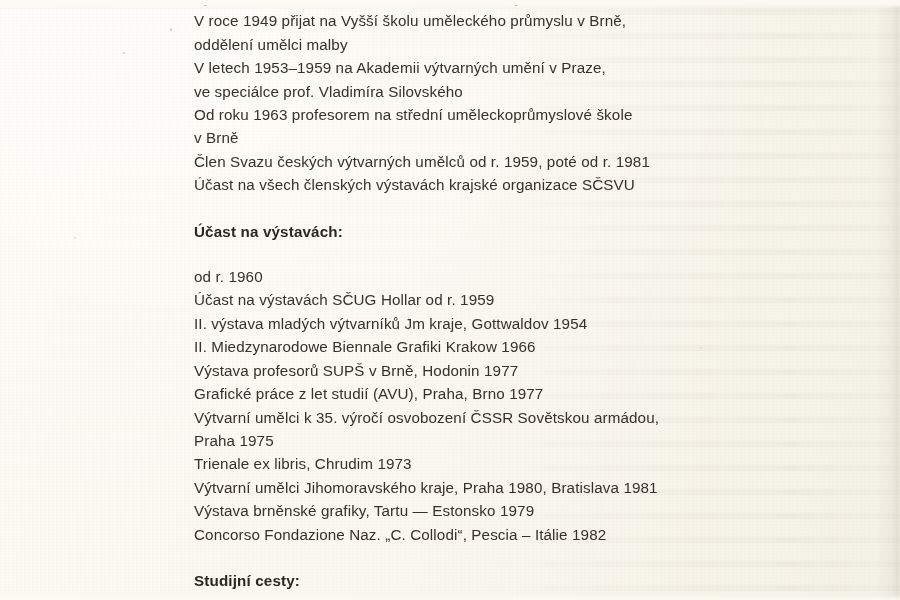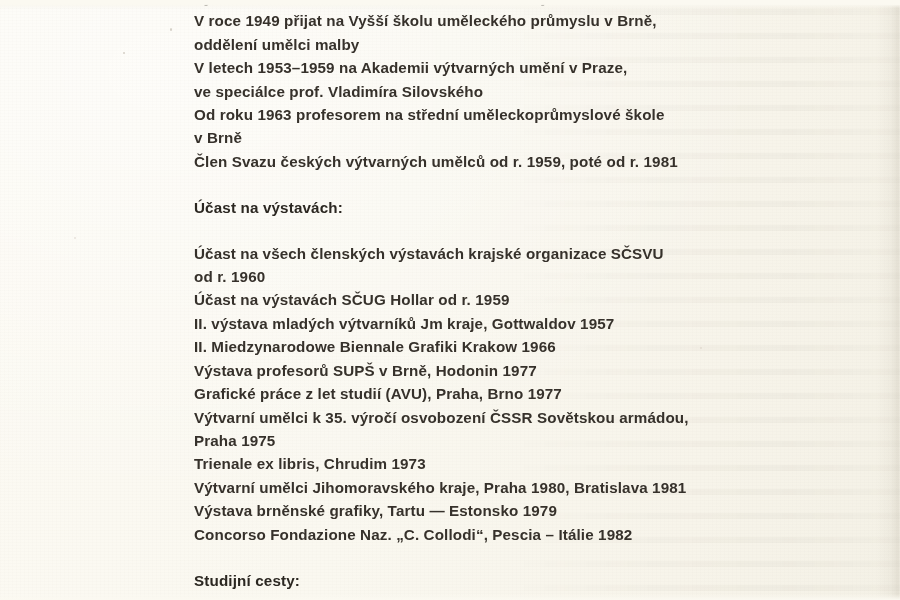--- a/index.html
+++ b/index.html
@@ -76,21 +76,21 @@
     width: 660px;
     z-index: 3;
   }
 
   .line {
     font-size: 15.2px;
     line-height: 23.4px;
     color: #36312b;
     letter-spacing: .12px;
     white-space: nowrap;
-    font-weight: 700;
+    font-weight: 400;
   }
   .line.heading {
     font-weight: 700;
     color: #2b2721;
     letter-spacing: .15px;
   }
 
   
   .gap-before { margin-top: 23px; }
   .gap-after  { margin-bottom: 22px; }
@@ -142,26 +142,26 @@
 
     <div class="line">Vyučen soustružník kovů v První brněnské strojírně</div>
     <div class="line">V roce 1949 přijat na Vyšší školu uměleckého průmyslu v Brně,</div>
     <div class="line">oddělení umělci malby</div>
     <div class="line">V letech 1953–1959 na Akademii výtvarných umění v Praze,</div>
     <div class="line">ve speciálce prof. Vladimíra Silovského</div>
     <div class="line">Od roku 1963 profesorem na střední uměleckoprůmyslové škole</div>
     <div class="line">v Brně</div>
     <div class="line">Člen Svazu českých výtvarných umělců od r. 1959, poté od r. 1981</div>
 
+    <div class="line">Účast na všech členských výstavách krajské organizace SČSVU</div>
+
     <div class="line heading gap-before gap-after">Účast na výstavách:</div>
-
-    <div class="line">Účast na všech členských výstavách krajské organizace SČSVU</div>
     <div class="line">od r. 1960</div>
     <div class="line">Účast na výstavách SČUG Hollar od r. 1959</div>
-    <div class="line">II. výstava mladých výtvarníků Jm kraje, Gottwaldov 1957</div>
+    <div class="line">II. výstava mladých výtvarníků Jm kraje, Gottwaldov 1954</div>
     <div class="line">II. Miedzynarodowe Biennale Grafiki Krakow 1966</div>
     <div class="line">Výstava profesorů SUPŠ v Brně, Hodonin 1977</div>
     <div class="line">Grafické práce z let studií (AVU), Praha, Brno 1977</div>
     <div class="line">Výtvarní umělci k 35. výročí osvobození ČSSR Sovětskou armádou,</div>
     <div class="line">Praha 1975</div>
     <div class="line">Trienale ex libris, Chrudim 1973</div>
     <div class="line">Výtvarní umělci Jihomoravského kraje, Praha 1980, Bratislava 1981</div>
     <div class="line">Výstava brněnské grafiky, Tartu — Estonsko 1979</div>
     <div class="line">Concorso Fondazione Naz. „C. Collodi“, Pescia – Itálie 1982</div>
 

